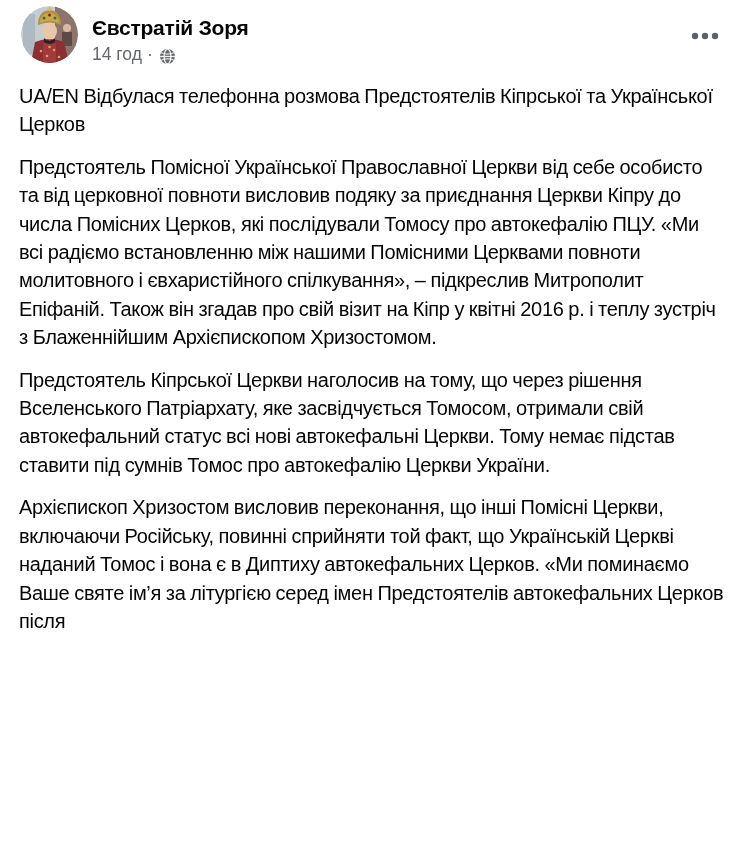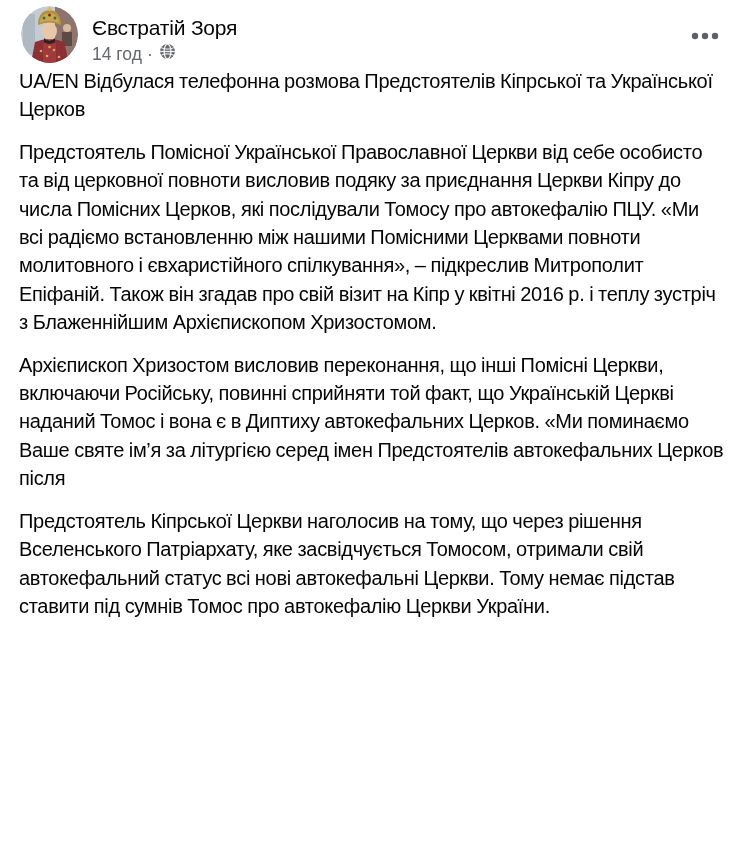--- a/index.html
+++ b/index.html
@@ -24,30 +24,30 @@
     border-radius:50%;
     overflow:hidden;
     flex:0 0 57px;
     cursor:pointer;
   }
   .avatar-link svg { display:block; }
   .header-info { margin-left:14px; padding-top:8px; }
   .author-name {
     display:inline-block;
     font-size:21px;
-    font-weight:400;
+    font-weight:700;
     color:#050505;
     line-height:27px;
     text-decoration:none;
     letter-spacing:-0.2px;
     cursor:pointer;
   }
   .meta-row {
     display:flex;
-    align-items:flex-start;
+    align-items:flex-end;
     gap:5px;
     margin-top:2px;
     color:#65676B;
     font-size:17.5px;
     line-height:22px;
   }
   .meta-row a { color:#65676B; text-decoration:none; cursor:pointer; }
   .meta-sep { color:#65676B; }
   .globe-wrap { display:inline-flex; align-items:center; margin-left:1px; }
 
@@ -57,21 +57,21 @@
     width:34px; height:28px;
     display:flex; align-items:center; justify-content:center;
     background:transparent;
     border:none;
     cursor:pointer;
   }
 
   
   .post-content {
     padding:0 20px 0 19px;
-    margin-top:2px;
+    margin-top:17px;
     max-width:744px;
   }
   .post-content p {
     font-size:20px;
     line-height:28.4px;
     color:#050505;
     letter-spacing:-0.3px;
     margin:0 0 14px 0;
     word-spacing:-0.5px;
   }
@@ -144,17 +144,17 @@
         <circle cx="14" cy="4" r="3.2" fill="#5b616b"></circle>
         <circle cx="24" cy="4" r="3.2" fill="#5b616b"></circle>
       </svg>
     </button>
 
   </div>
 
   <div class="post-content">
     <p>UA/EN Відбулася телефонна розмова Предстоятелів Кіпрської та Української Церков</p>
     <p>Предстоятель Помісної Української Православної Церкви від себе особисто та від церковної повноти висловив подяку за приєднання Церкви Кіпру до числа Помісних Церков, які послідували Томосу про автокефалію ПЦУ. «Ми всі радіємо встановленню між нашими Помісними Церквами повноти молитовного і євхаристійного спілкування», – підкреслив Митрополит Епіфаній. Також він згадав про свій візит на Кіпр у квітні 2016 р. і теплу зустріч з Блаженнійшим Архієпископом Хризостомом.</p>
+    <p>Предстоятель Кіпрської Церкви наголосив на тому, що через рішення Вселенського Патріархату, яке засвідчується Томосом, отримали свій автокефальний статус всі нові автокефальні Церкви. Тому немає підстав ставити під сумнів Томос про автокефалію Церкви України.</p>
     <p>Архієпископ Хризостом висловив переконання, що інші Помісні Церкви, включаючи Російську, повинні сприйняти той факт, що Українській Церкві наданий Томос і вона є в Диптиху автокефальних Церков. «Ми поминаємо Ваше святе ім’я за літургією серед імен Предстоятелів автокефальних Церков після</p>
-    <p>Предстоятель Кіпрської Церкви наголосив на тому, що через рішення Вселенського Патріархату, яке засвідчується Томосом, отримали свій автокефальний статус всі нові автокефальні Церкви. Тому немає підстав ставити під сумнів Томос про автокефалію Церкви України.</p>
   </div>
 
 </div>
 
 </body></html>

